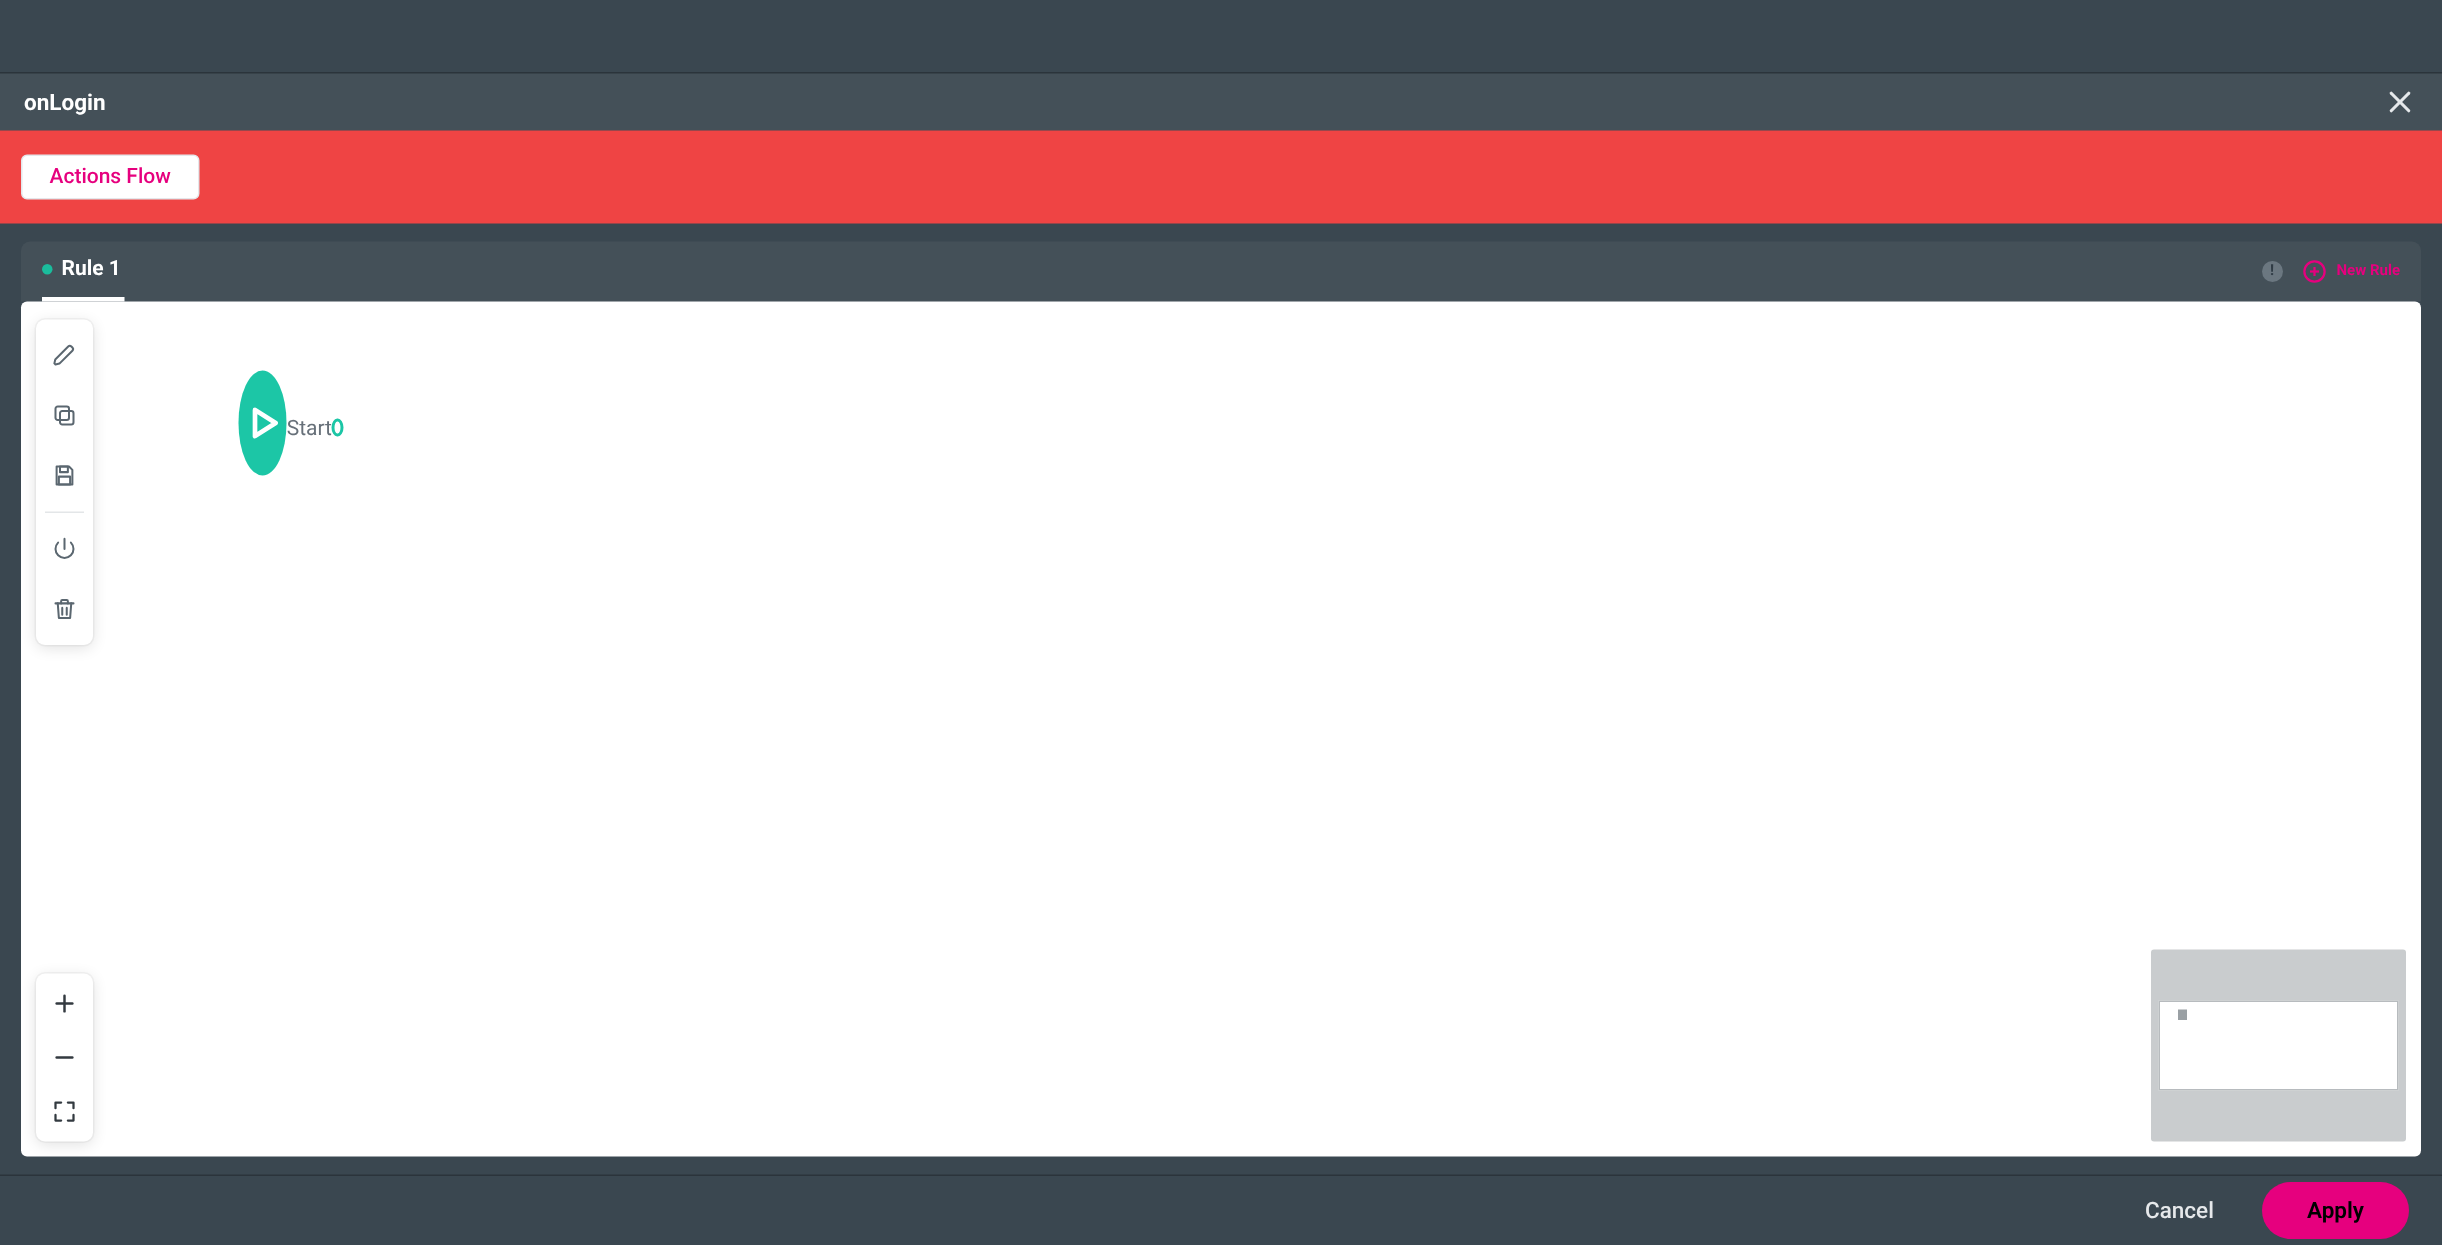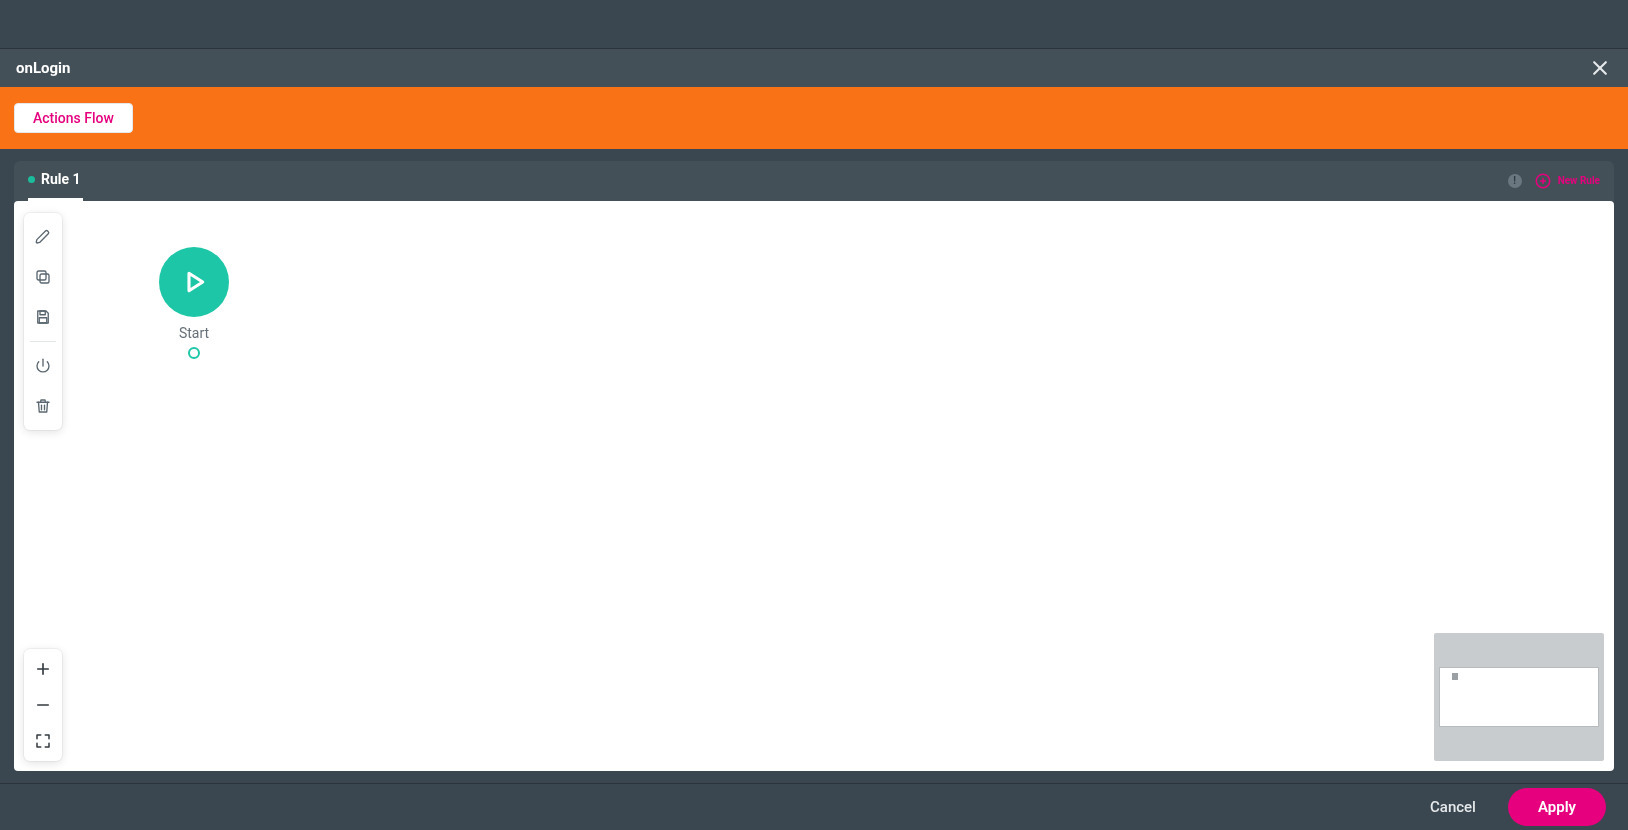--- a/index.html
+++ b/index.html
@@ -44,21 +44,21 @@
     display: flex;
     align-items: center;
     justify-content: center;
     width: 28px;
     height: 28px;
   }
   .close-btn svg { width: 20px; height: 20px; }
 
   
   .subheader {
-    background: #f97316;
+    background: #ef4444;
     padding: 16px 14px;
     display: flex;
     align-items: center;
   }
   .pill-btn {
     background: #ffffff;
     color: #e6007e;
     border: 1px solid #e5e7eb;
     border-radius: 4px;
     padding: 6px 18px;
@@ -171,21 +171,21 @@
     margin: 4px 0;
   }
 
   
   .start-node {
     position: absolute;
     top: 46px;
     left: 145px;
     width: 70px;
     display: flex;
-    flex-direction: column;
+    flex-direction: row;
     align-items: center;
   }
   .start-circle {
     width: 70px;
     height: 70px;
     border-radius: 50%;
     background: #1cc6a6;
     display: flex;
     align-items: center;
     justify-content: center;
@@ -276,21 +276,21 @@
     border: none;
     color: #e6e9eb;
     font-size: 15px;
     font-weight: 500;
     cursor: pointer;
     padding: 8px 6px;
   }
   .btn-apply {
     background: #e6007e;
     border: none;
-    color: #ffffff;
+    color: #000000;
     font-size: 15px;
     font-weight: 600;
     border-radius: 999px;
     padding: 10px 30px;
     cursor: pointer;
   }
 </style>
 </head>
 <body>
 

